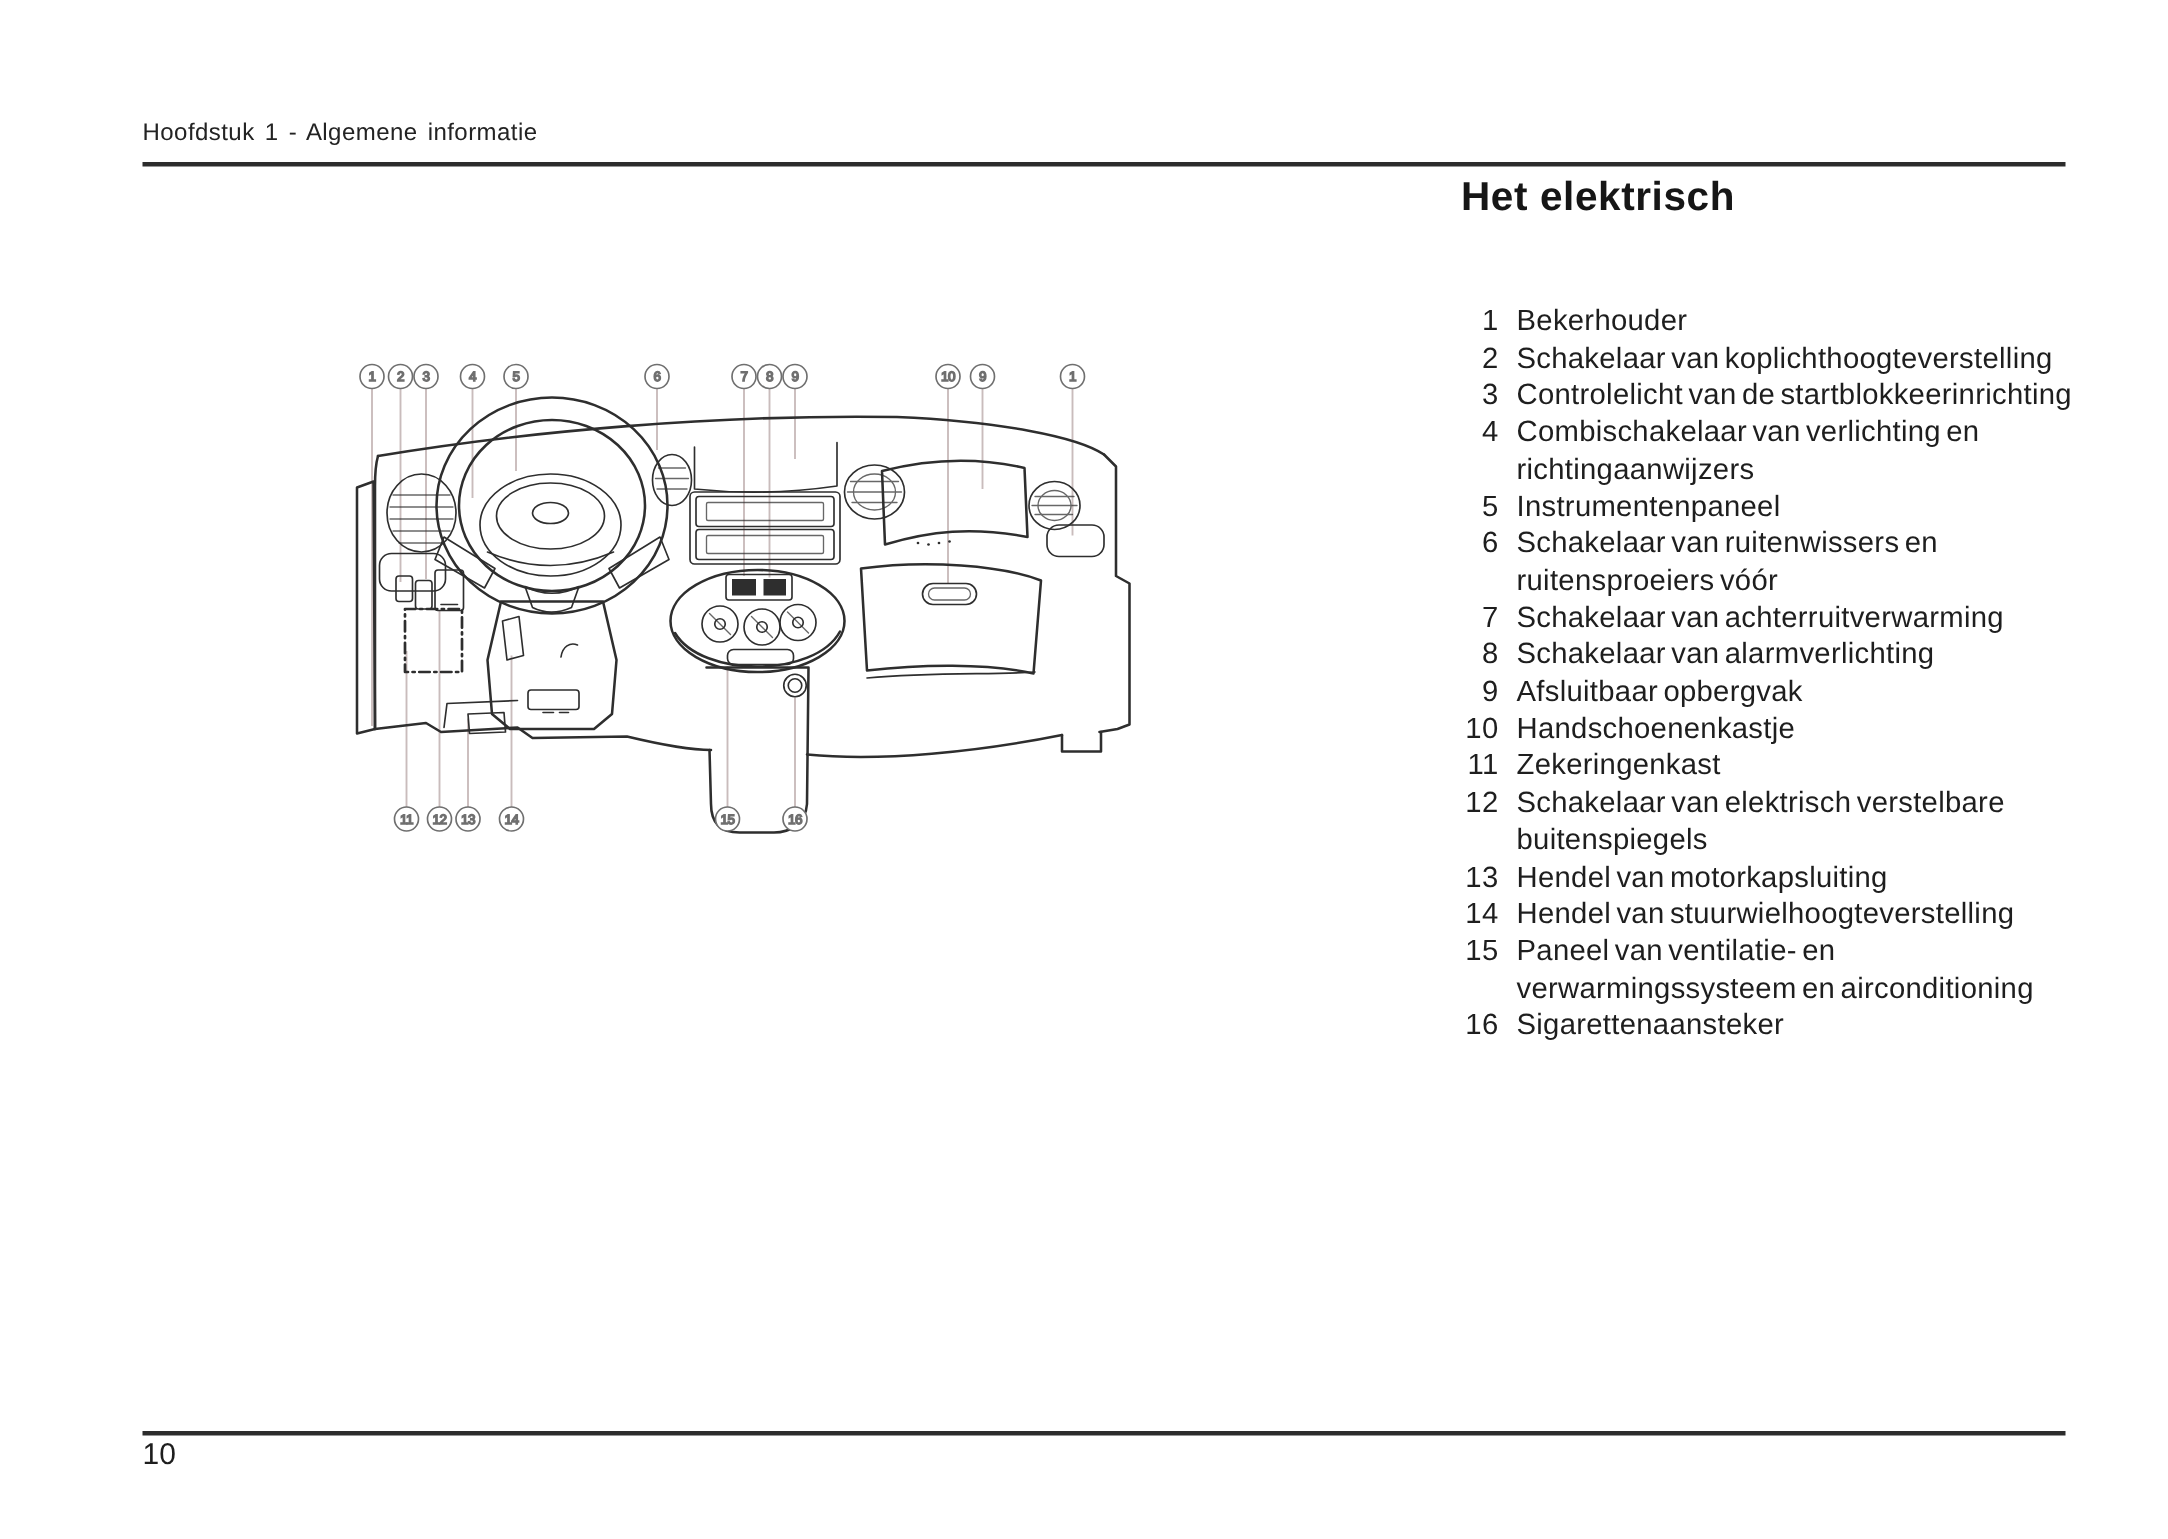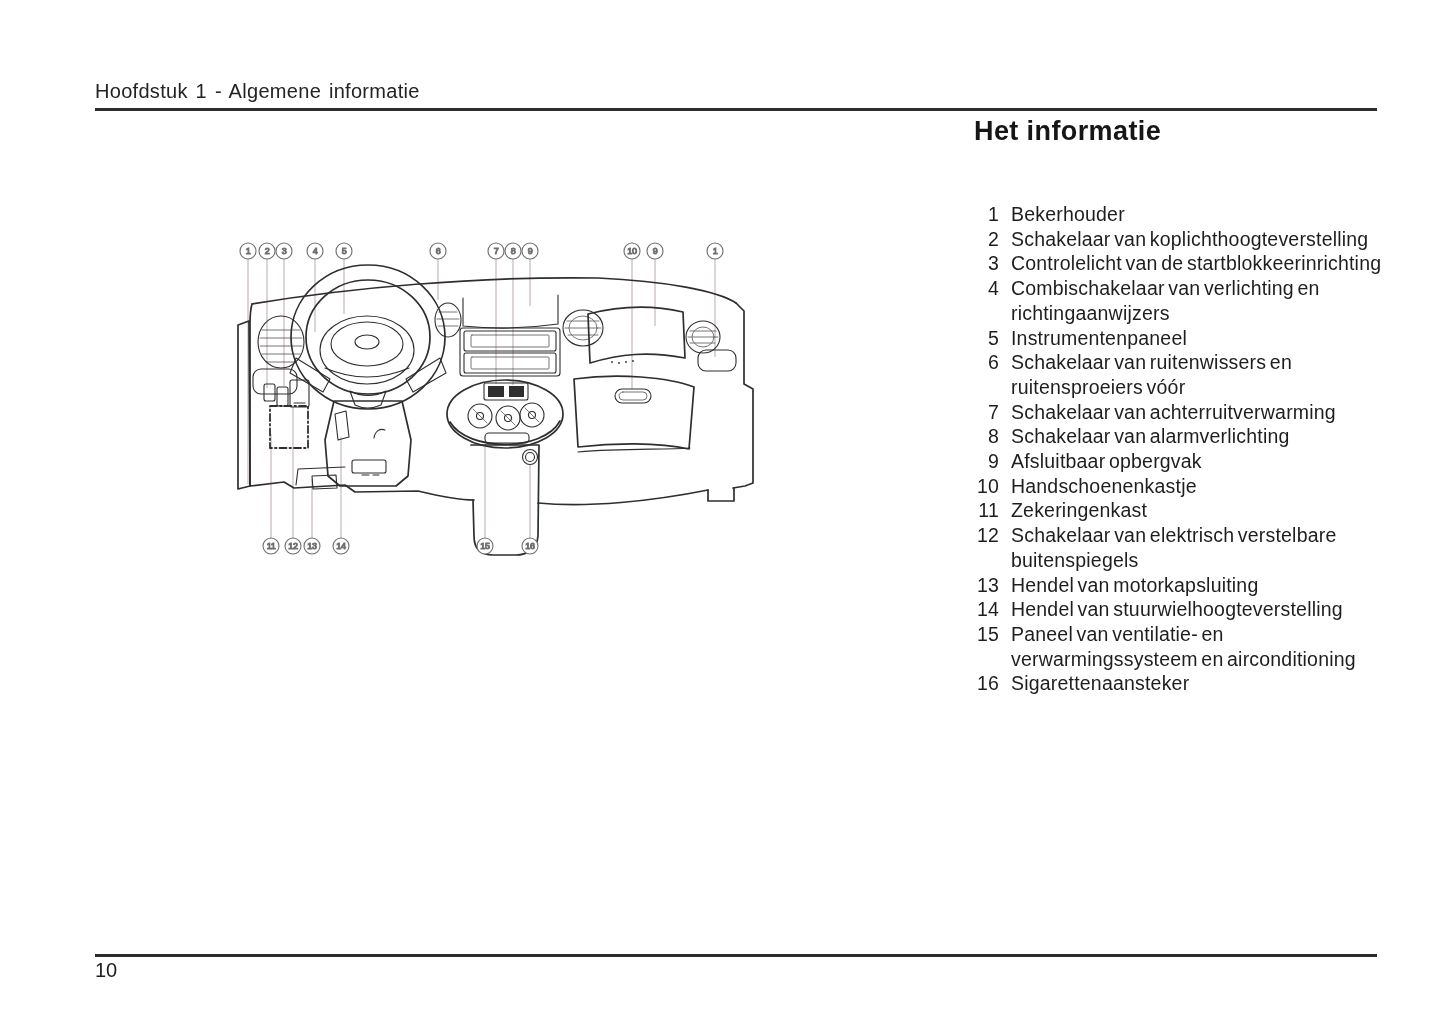--- a/index.html
+++ b/index.html
@@ -2,21 +2,21 @@
 <html><head>
 <meta charset="utf-8">
 <style>
   html,body{margin:0;padding:0;}
   body{
     width:1445px;height:1026px;position:relative;overflow:hidden;
     background:#ffffff;color:#1c1c1c;
     font-family:"Liberation Sans", sans-serif;
   }
   .abs{position:absolute;}
-  #chapter{left:95px;top:80px;font-size:20px;letter-spacing:.3px;word-spacing:2px;color:#232323;}
+  #chapter{left:95px;top:80px;font-size:16px;letter-spacing:.3px;word-spacing:2px;color:#232323;}
   #header-rule{left:95px;top:108px;width:1282px;height:3px;background:#2c2c2c;}
   #page-title{left:974px;top:116px;font-size:27px;font-weight:bold;letter-spacing:.4px;color:#161616;}
   #legend{left:975px;top:202px;}
   .legend-item{display:flex;font-size:19.5px;line-height:24.7px;letter-spacing:.2px;word-spacing:-2px;color:#1e1e1e;}
   .legend-num{width:24px;text-align:right;flex:none;}
   .legend-label{margin-left:12px;width:440px;white-space:pre-line;}
   #diagram{left:228px;top:238px;color:#2e2e2e;}
   #diagram .lw-main{stroke-width:1.7;fill:none;stroke-linejoin:round;stroke-linecap:round;}
   #diagram .lw-det{stroke-width:1.1;fill:none;stroke-linejoin:round;stroke-linecap:round;}
   #diagram .lw-hatch{stroke-width:.9;fill:none;opacity:.72;stroke-linecap:round;}
@@ -26,21 +26,21 @@
   #diagram .callout text{font-size:9px;fill:#333;text-anchor:middle;letter-spacing:-.3px;}
   #footer-rule{left:95px;top:954px;width:1282px;height:2.5px;background:#2c2c2c;}
   #page-number{left:95px;top:959px;font-size:20px;color:#1e1e1e;}
 </style>
 </head>
 <body>
 
 <div class="abs" id="chapter">Hoofdstuk 1 - Algemene informatie</div>
 <div class="abs" id="header-rule"></div>
 
-<div class="abs" id="page-title">Het informatie</div>
+<div class="abs" id="page-title">Het elektrisch</div>
 
 <svg class="abs" id="diagram" width="530" height="330" viewBox="0 0 530 330" xmlns="http://www.w3.org/2000/svg">
 
   <g class="leaders" stroke="#c9bcbc">
     <path d="M20,21V246 M39,21V150 M56,21V148 M87,21V94 M116,21V76 M210,21V62 M268,21V146 M285,21V147 M302,21V68 M404,21V151 M427,21V88 M487,21V119
              M43,300V196 M65,300V169 M84,300V241 M113,300V199 M257,300V206 M302,300V227"></path>
   </g>
 
   <g stroke="#2e2e2e">
 

